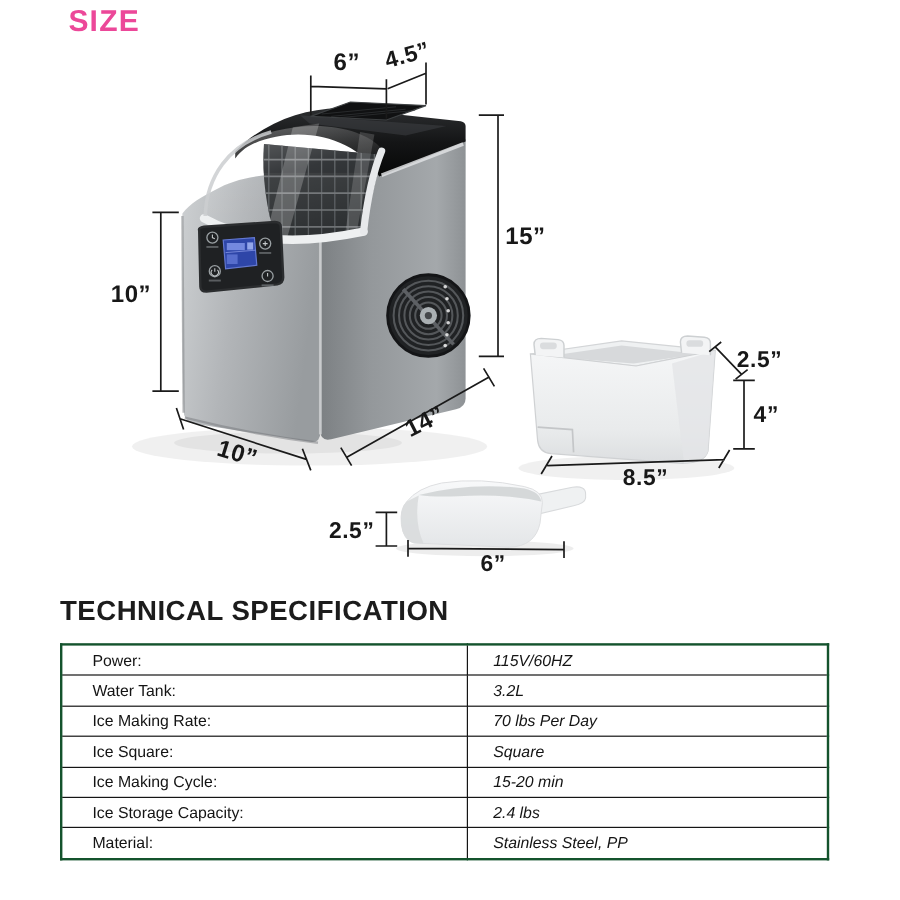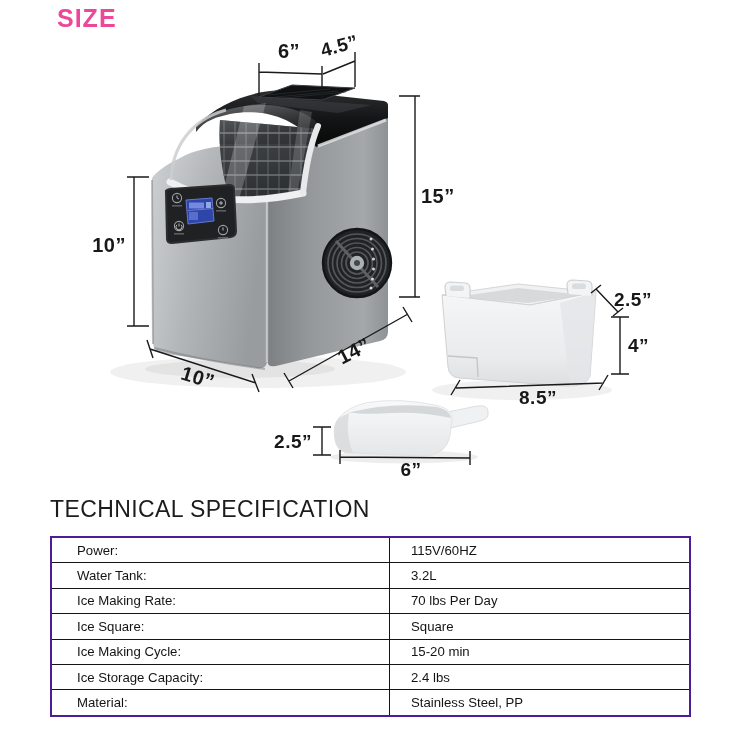--- a/index.html
+++ b/index.html
@@ -1,29 +1,29 @@
 <!DOCTYPE html>
 <html><head>
 <meta charset="utf-8">
 <style>
   html,body{margin:0;padding:0;background:#ffffff;}
   body{font-family:"Liberation Sans",sans-serif;color:#1a1a1a;}
   .page{position:relative;width:750px;height:750px;background:#ffffff;overflow:hidden;}
   .size-title{position:absolute;left:57px;top:4px;font-size:25px;font-weight:700;letter-spacing:1px;color:#ec4899;}
-  .spec-title{position:absolute;left:50px;top:496px;font-size:23px;font-weight:400;letter-spacing:.4px;color:#1c1c1c;}
+  .spec-title{position:absolute;left:50px;top:496px;font-size:23px;font-weight:700;letter-spacing:.4px;color:#1c1c1c;}
   .illus{position:absolute;left:0;top:0;width:750px;height:510px;}
   svg text{font-family:"Liberation Sans",sans-serif;font-weight:700;fill:#181818;}
   .dim{font-size:19px;letter-spacing:.5px;}
   .dim-lg{font-size:20px;letter-spacing:.5px;}
   table.spec{position:absolute;left:50px;top:536px;width:641px;border-collapse:collapse;table-layout:fixed;}
   table.spec td{border:1.6px solid #151515;height:24.4px;font-size:13.2px;color:#141414;
     vertical-align:middle;padding:0;white-space:nowrap;overflow:hidden;}
   table.spec td.lbl{width:312px;padding-left:25px;}
-  table.spec td.val{padding-left:21px;}
-  table.spec{border:2px solid #4c1d95;}
+  table.spec td.val{padding-left:21px;font-style:italic;}
+  table.spec{border:2px solid #14532d;}
 </style>
 </head>
 <body>
 
 <div class="page">
 
   <div class="size-title">SIZE</div>
 
   <svg class="illus" viewBox="0 0 750 510">
     <defs>

